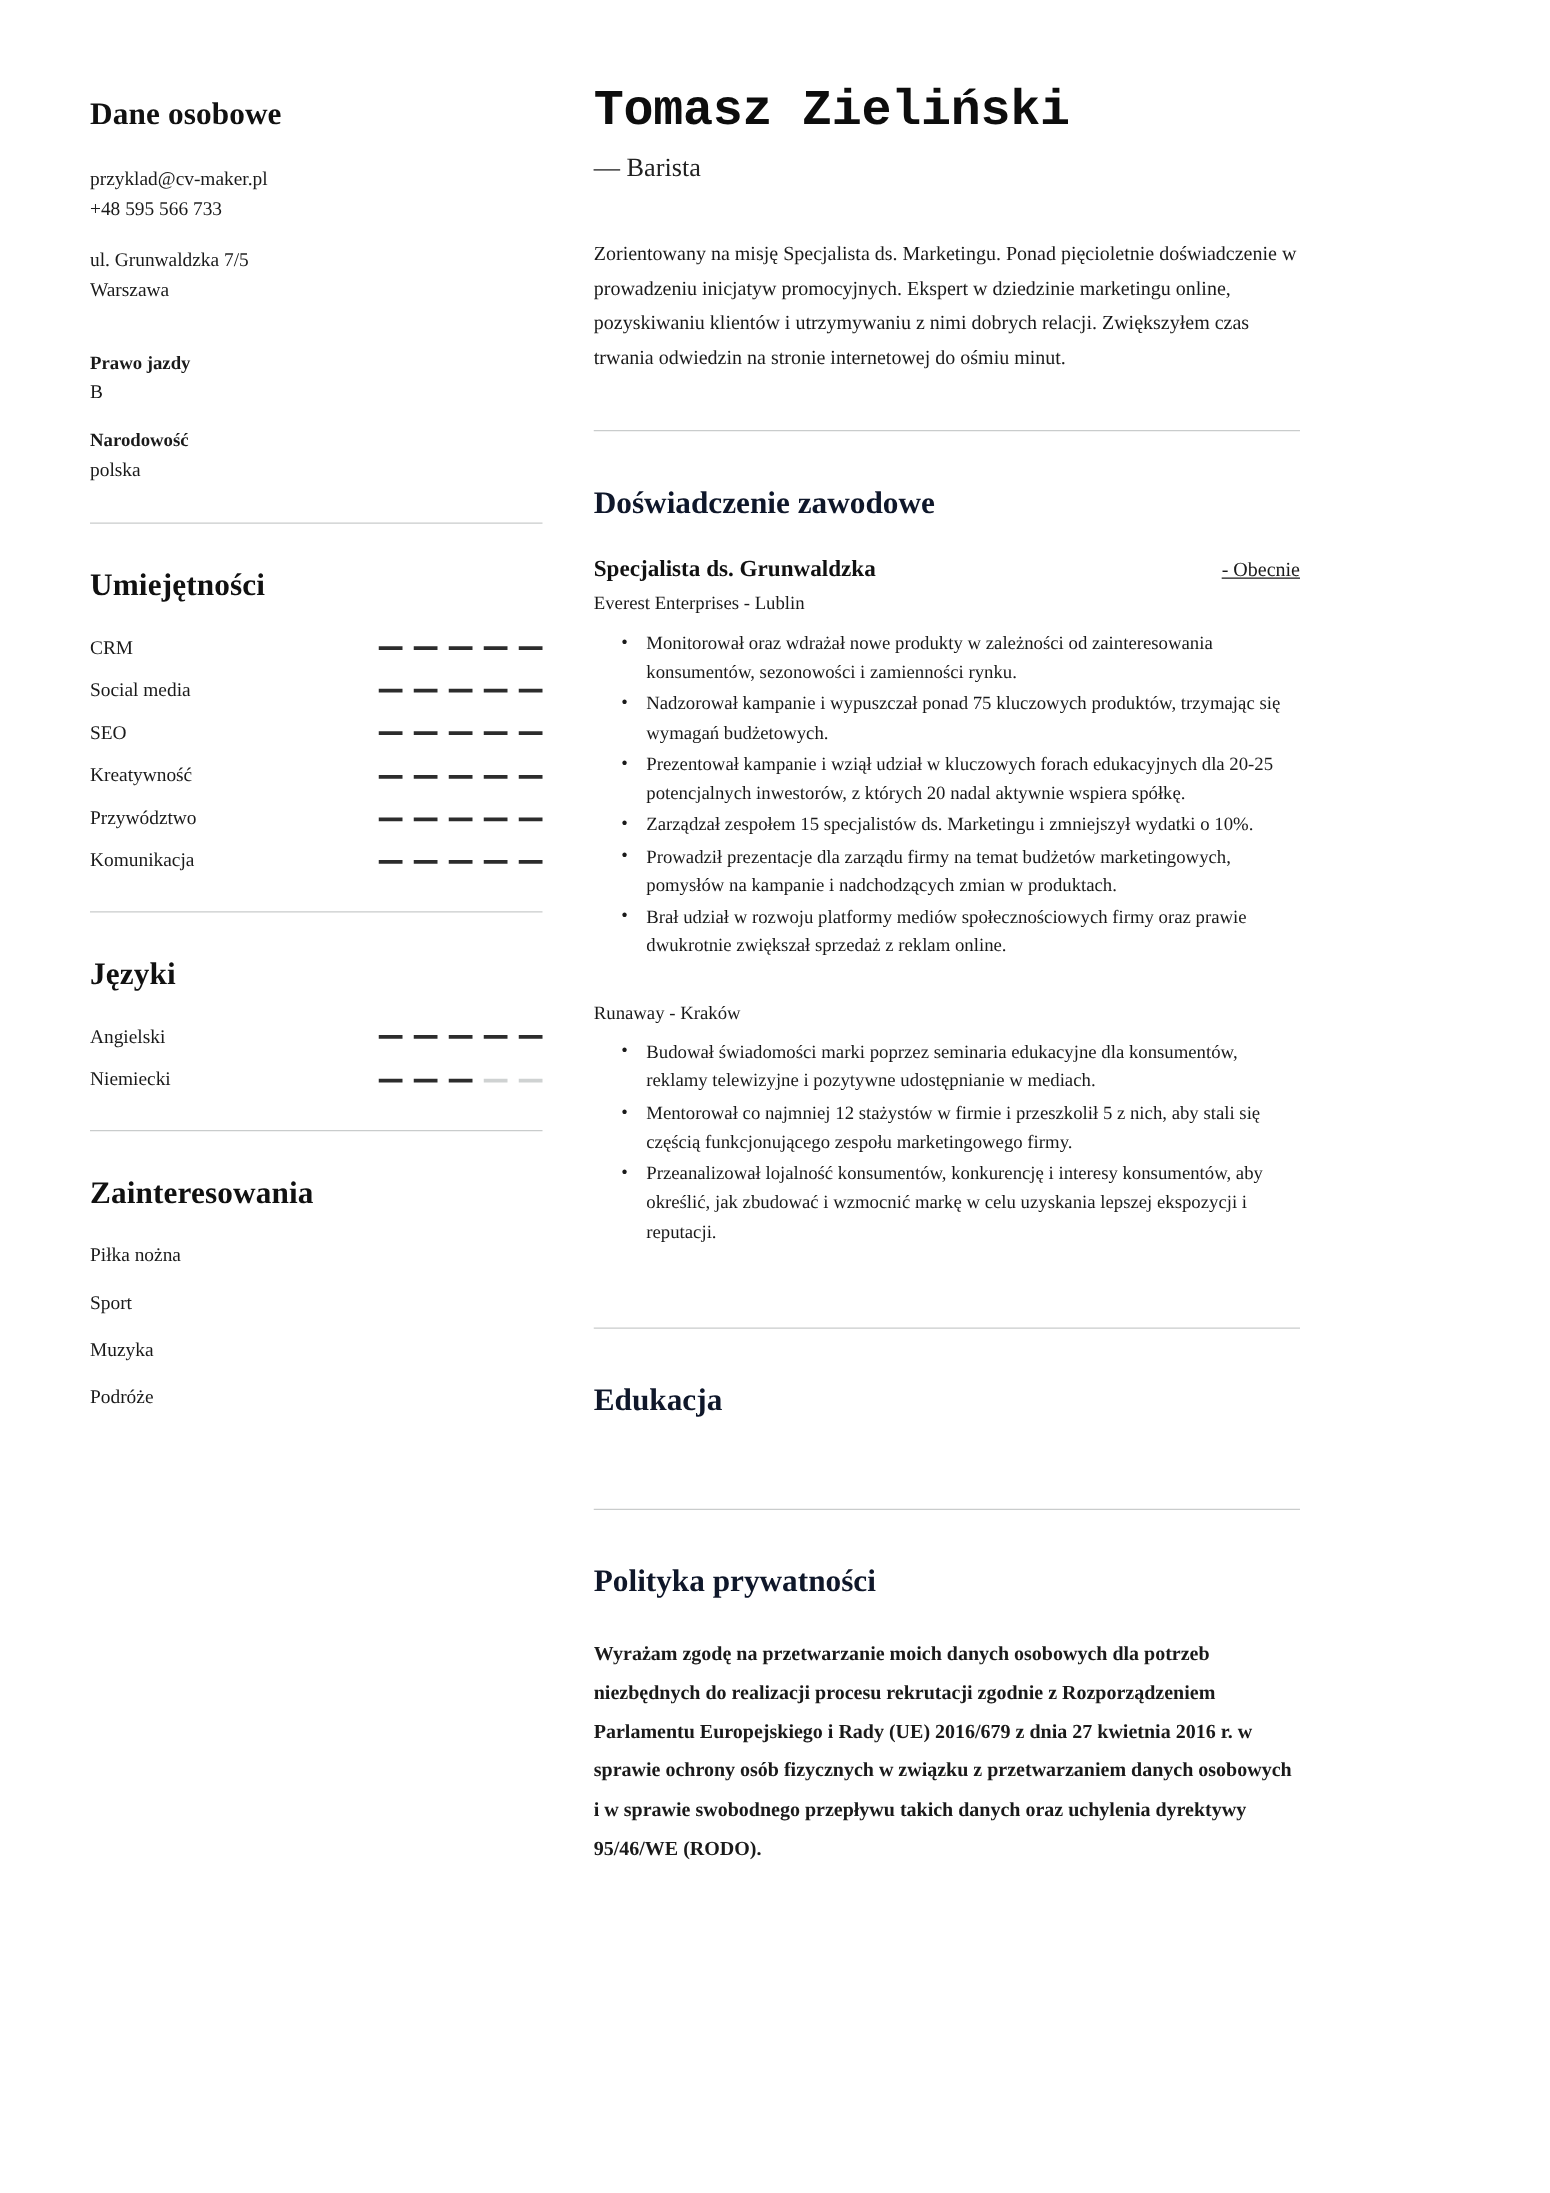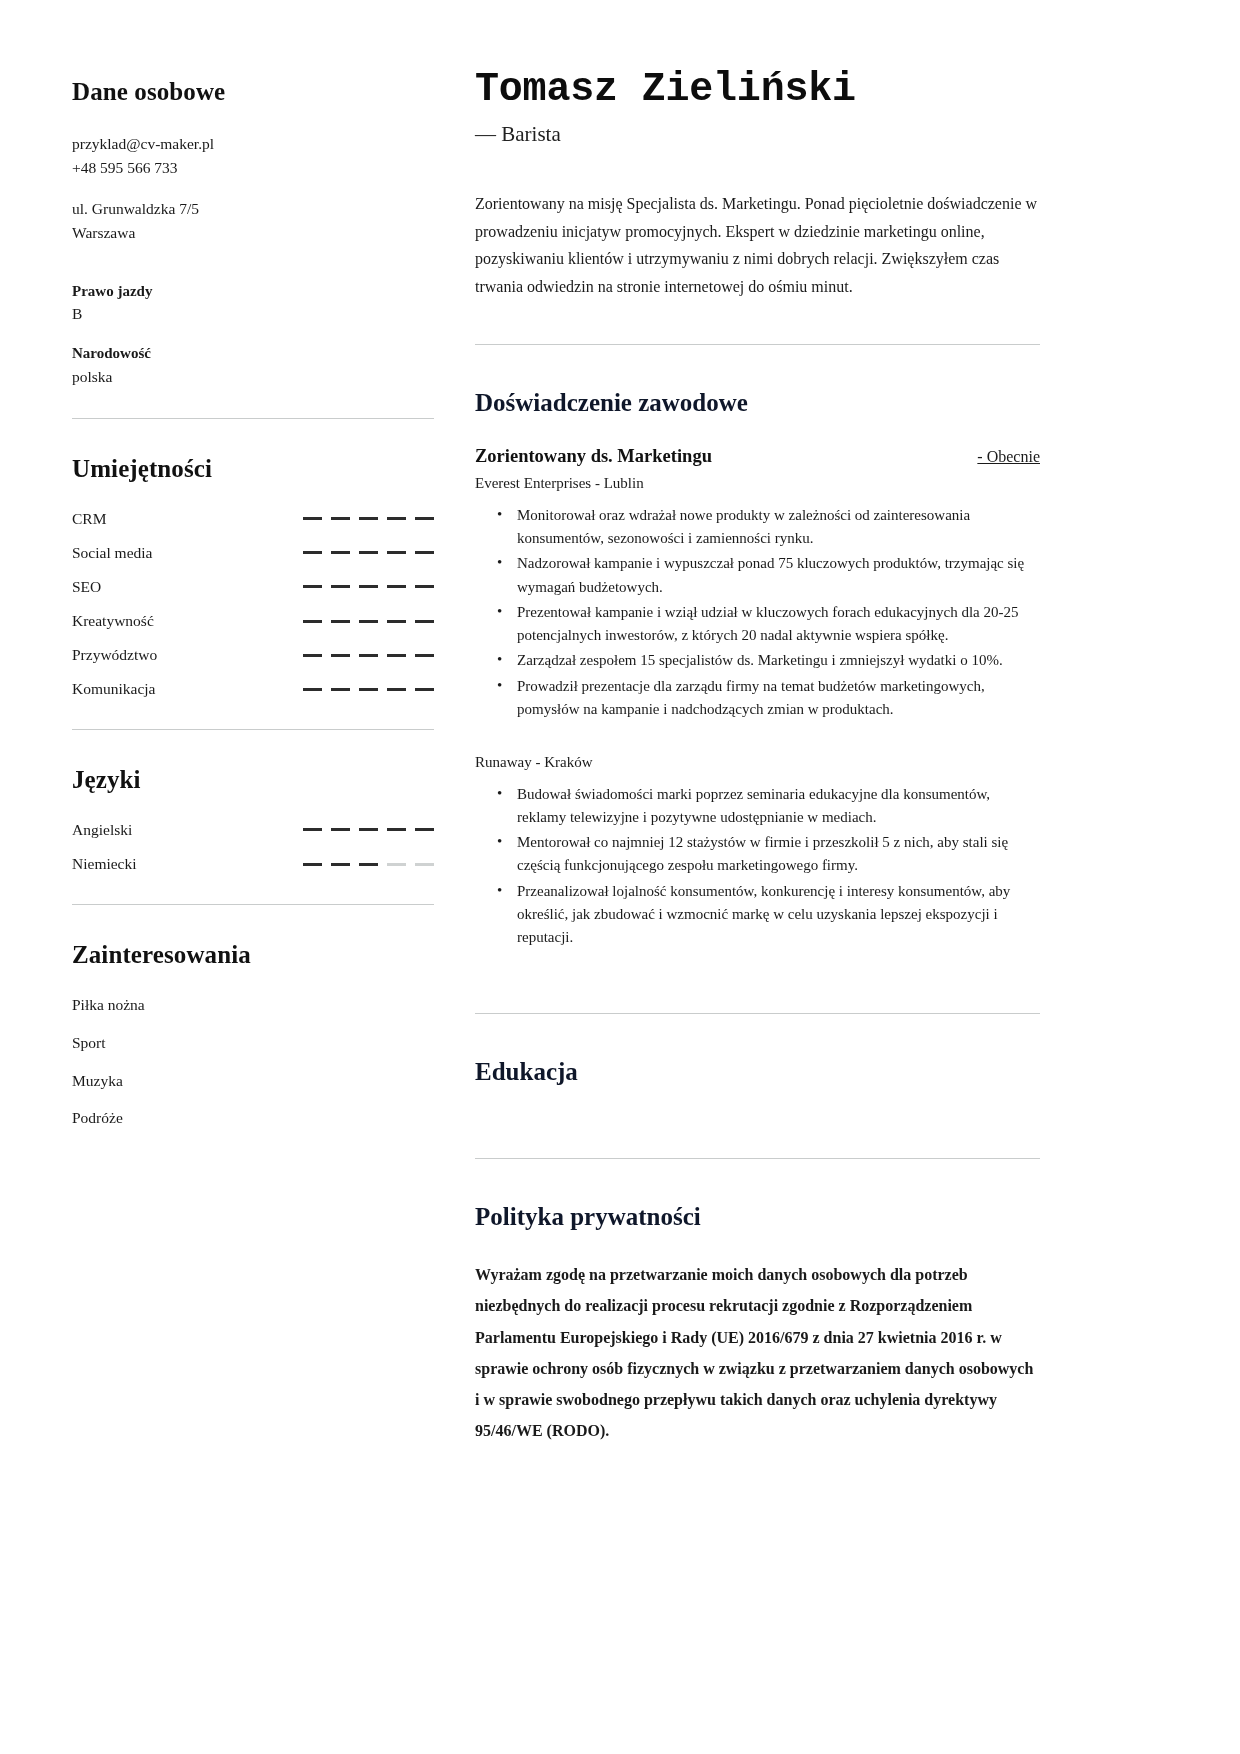--- a/index.html
+++ b/index.html
@@ -241,30 +241,31 @@
 
     <div class="sec-gap"></div>
     <div class="rule rule-right"></div>
     <div class="sec-gap"></div>
 
     <section>
       <h2 class="main-title">Doświadczenie zawodowe</h2>
       <div>
           <div class="entry">
             <div class="entry-head">
-              <div class="entry-title">Zorientowany ds. Marketingu</div>
+              <div class="entry-title">Specjalista ds. Grunwaldzka</div>
               <div class="entry-date">- Obecnie</div>
             </div>
             <div class="entry-sub">Everest Enterprises - Lublin</div>
             <ul class="bullets">
               <li>Monitorował oraz wdrażał nowe produkty w zależności od zainteresowania konsumentów, sezonowości i zamienności rynku.</li>
               <li>Nadzorował kampanie i wypuszczał ponad 75 kluczowych produktów, trzymając się wymagań budżetowych.</li>
               <li>Prezentował kampanie i wziął udział w kluczowych forach edukacyjnych dla 20-25 potencjalnych inwestorów, z których 20 nadal aktywnie wspiera spółkę.</li>
               <li>Zarządzał zespołem 15 specjalistów ds. Marketingu i zmniejszył wydatki o 10%.</li>
               <li>Prowadził prezentacje dla zarządu firmy na temat budżetów marketingowych, pomysłów na kampanie i nadchodzących zmian w produktach.</li>
+              <li>Brał udział w rozwoju platformy mediów społecznościowych firmy oraz prawie dwukrotnie zwiększał sprzedaż z reklam online.</li>
             </ul>
           </div>
           <div class="entry">
             <div class="entry-sub">Runaway - Kraków</div>
             <ul class="bullets">
               <li>Budował świadomości marki poprzez seminaria edukacyjne dla konsumentów, reklamy telewizyjne i pozytywne udostępnianie w mediach.</li>
               <li>Mentorował co najmniej 12 stażystów w firmie i przeszkolił 5 z nich, aby stali się częścią funkcjonującego zespołu marketingowego firmy.</li>
               <li>Przeanalizował lojalność konsumentów, konkurencję i interesy konsumentów, aby określić, jak zbudować i wzmocnić markę w celu uzyskania lepszej ekspozycji i reputacji.</li>
             </ul>
           </div>

